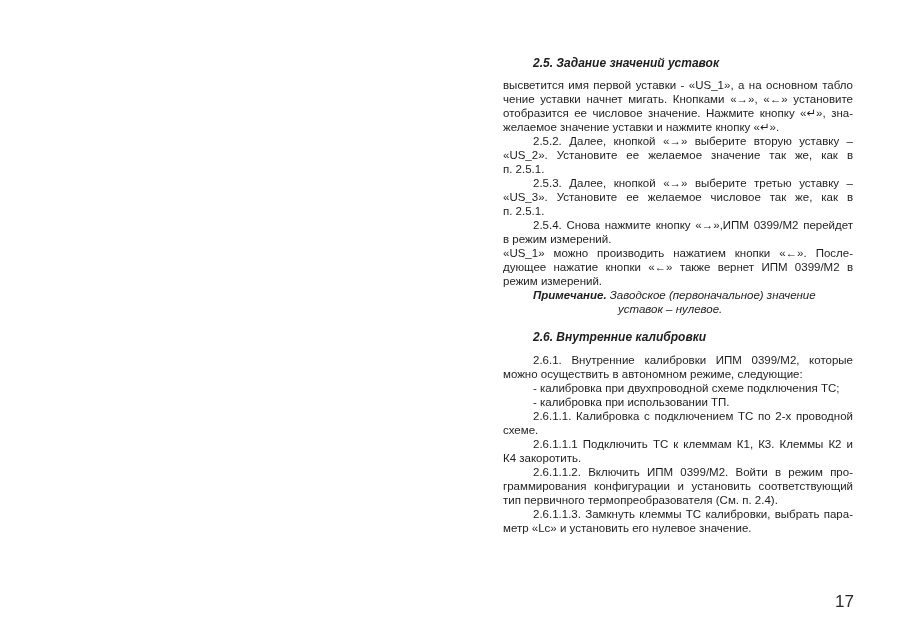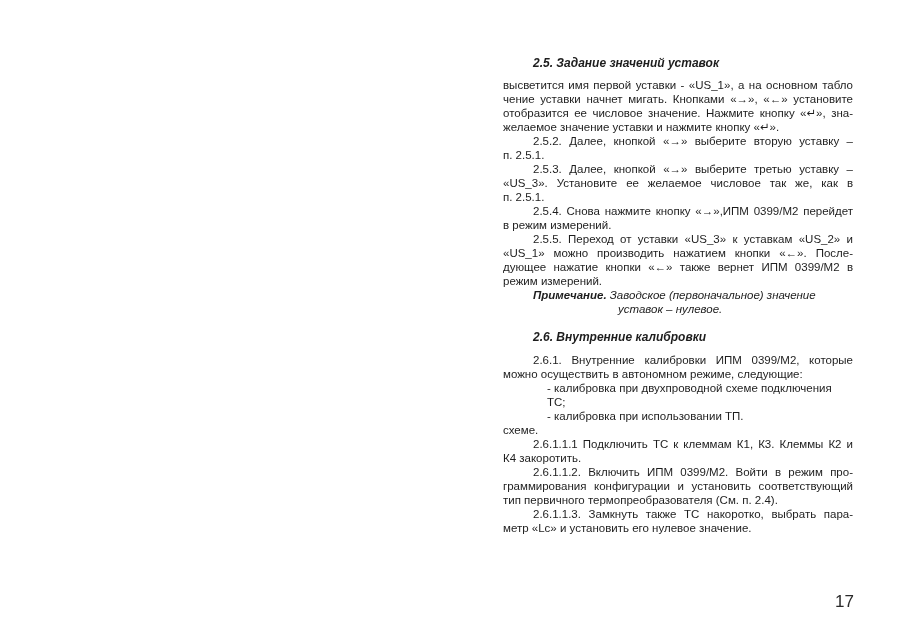--- a/index.html
+++ b/index.html
@@ -16,21 +16,21 @@
     margin:0 0 8px 30px; font-size:12px;
   }
   .heading.second { margin-top:14px; margin-bottom:9px; }
   .para { margin:0; }
   .ln { text-align:justify; text-align-last:justify; white-space:normal; }
   .ln.last { text-align:right; text-align-last:left; }
   .ln.ind { text-indent:30px; }
   .note-line1 { margin-left:30px; font-style:italic; }
   .note-label { font-weight:bold; }
   .note-line2 { margin-left:115px; font-style:italic; }
-  .list-line { margin-left:44px; }
+  .list-line { margin-left:30px; }
   .page-number {
     position:absolute; left:835px; top:592px; font-size:17px; color:#2a2a2a;
   }
 </style>
 </head>
 <body>
 
 <div class="page">
   <div class="content">
 
@@ -38,36 +38,36 @@
 
     <div class="para">
       <div class="ln">высветится имя первой уставки - «US_1», а на основном табло</div>
       <div class="ln">чение уставки начнет мигать. Кнопками «→», «←» установите</div>
       <div class="ln">отобразится ее числовое значение. Нажмите кнопку «↵», зна-</div>
       <div class="ln last">желаемое значение уставки и нажмите кнопку «↵».</div>
     </div>
 
     <div class="para">
       <div class="ln ind">2.5.2. Далее, кнопкой «→» выберите вторую уставку –</div>
+      <div class="ln">«US_2». Установите ее желаемое значение так же, как в</div>
       <div class="ln last">п. 2.5.1.</div>
     </div>
 
     <div class="para">
       <div class="ln ind">2.5.3. Далее, кнопкой «→» выберите третью уставку –</div>
       <div class="ln">«US_3». Установите ее желаемое числовое так же, как в</div>
       <div class="ln last">п. 2.5.1.</div>
     </div>
 
     <div class="para">
       <div class="ln ind">2.5.4. Снова нажмите кнопку «→»,ИПМ 0399/М2 перейдет</div>
       <div class="ln last">в режим измерений.</div>
     </div>
 
     <div class="para">
-      <div class="ln ind">2.5.5. Переход от уставки «US_3» к уставкам «US_2» и</div>
       <div class="ln">«US_1» можно производить нажатием кнопки «←». После-</div>
       <div class="ln">дующее нажатие кнопки «←» также вернет ИПМ 0399/М2 в</div>
       <div class="ln last">режим измерений.</div>
     </div>
 
     <div class="para">
       <div class="note-line1"><span class="note-label">Примечание.</span><span> Заводское (первоначальное) значение</span></div>
       <div class="note-line2">уставок – нулевое.</div>
     </div>
 
@@ -77,35 +77,36 @@
       <div class="ln ind">2.6.1. Внутренние калибровки ИПМ 0399/М2, которые</div>
       <div class="ln last">можно осуществить в автономном режиме, следующие:</div>
     </div>
 
     <div class="para">
       <div class="list-line">- калибровка при двухпроводной схеме подключения ТС;</div>
       <div class="list-line">- калибровка при использовании ТП.</div>
     </div>
 
     <div class="para">
+      <div class="ln ind">2.6.1.1. Калибровка с подключением ТС по 2-х проводной</div>
       <div class="ln last">схеме.</div>
     </div>
 
     <div class="para">
       <div class="ln ind">2.6.1.1.1 Подключить ТС к клеммам К1, К3. Клеммы К2 и</div>
       <div class="ln last">К4 закоротить.</div>
     </div>
 
     <div class="para">
       <div class="ln ind">2.6.1.1.2. Включить ИПМ 0399/М2. Войти в режим про-</div>
       <div class="ln">граммирования конфигурации и установить соответствующий</div>
       <div class="ln last">тип первичного термопреобразователя (См. п. 2.4).</div>
     </div>
 
     <div class="para">
-      <div class="ln ind">2.6.1.1.3. Замкнуть также ТС накоротко, выбрать пара-</div>
+      <div class="ln ind">2.6.1.1.3. Замкнуть клеммы ТС калибровки, выбрать пара-</div>
       <div class="ln last">метр «Lc» и установить его нулевое значение.</div>
     </div>
 
   </div>
 
   <div class="page-number">17</div>
 </div>
 
 </body></html>

